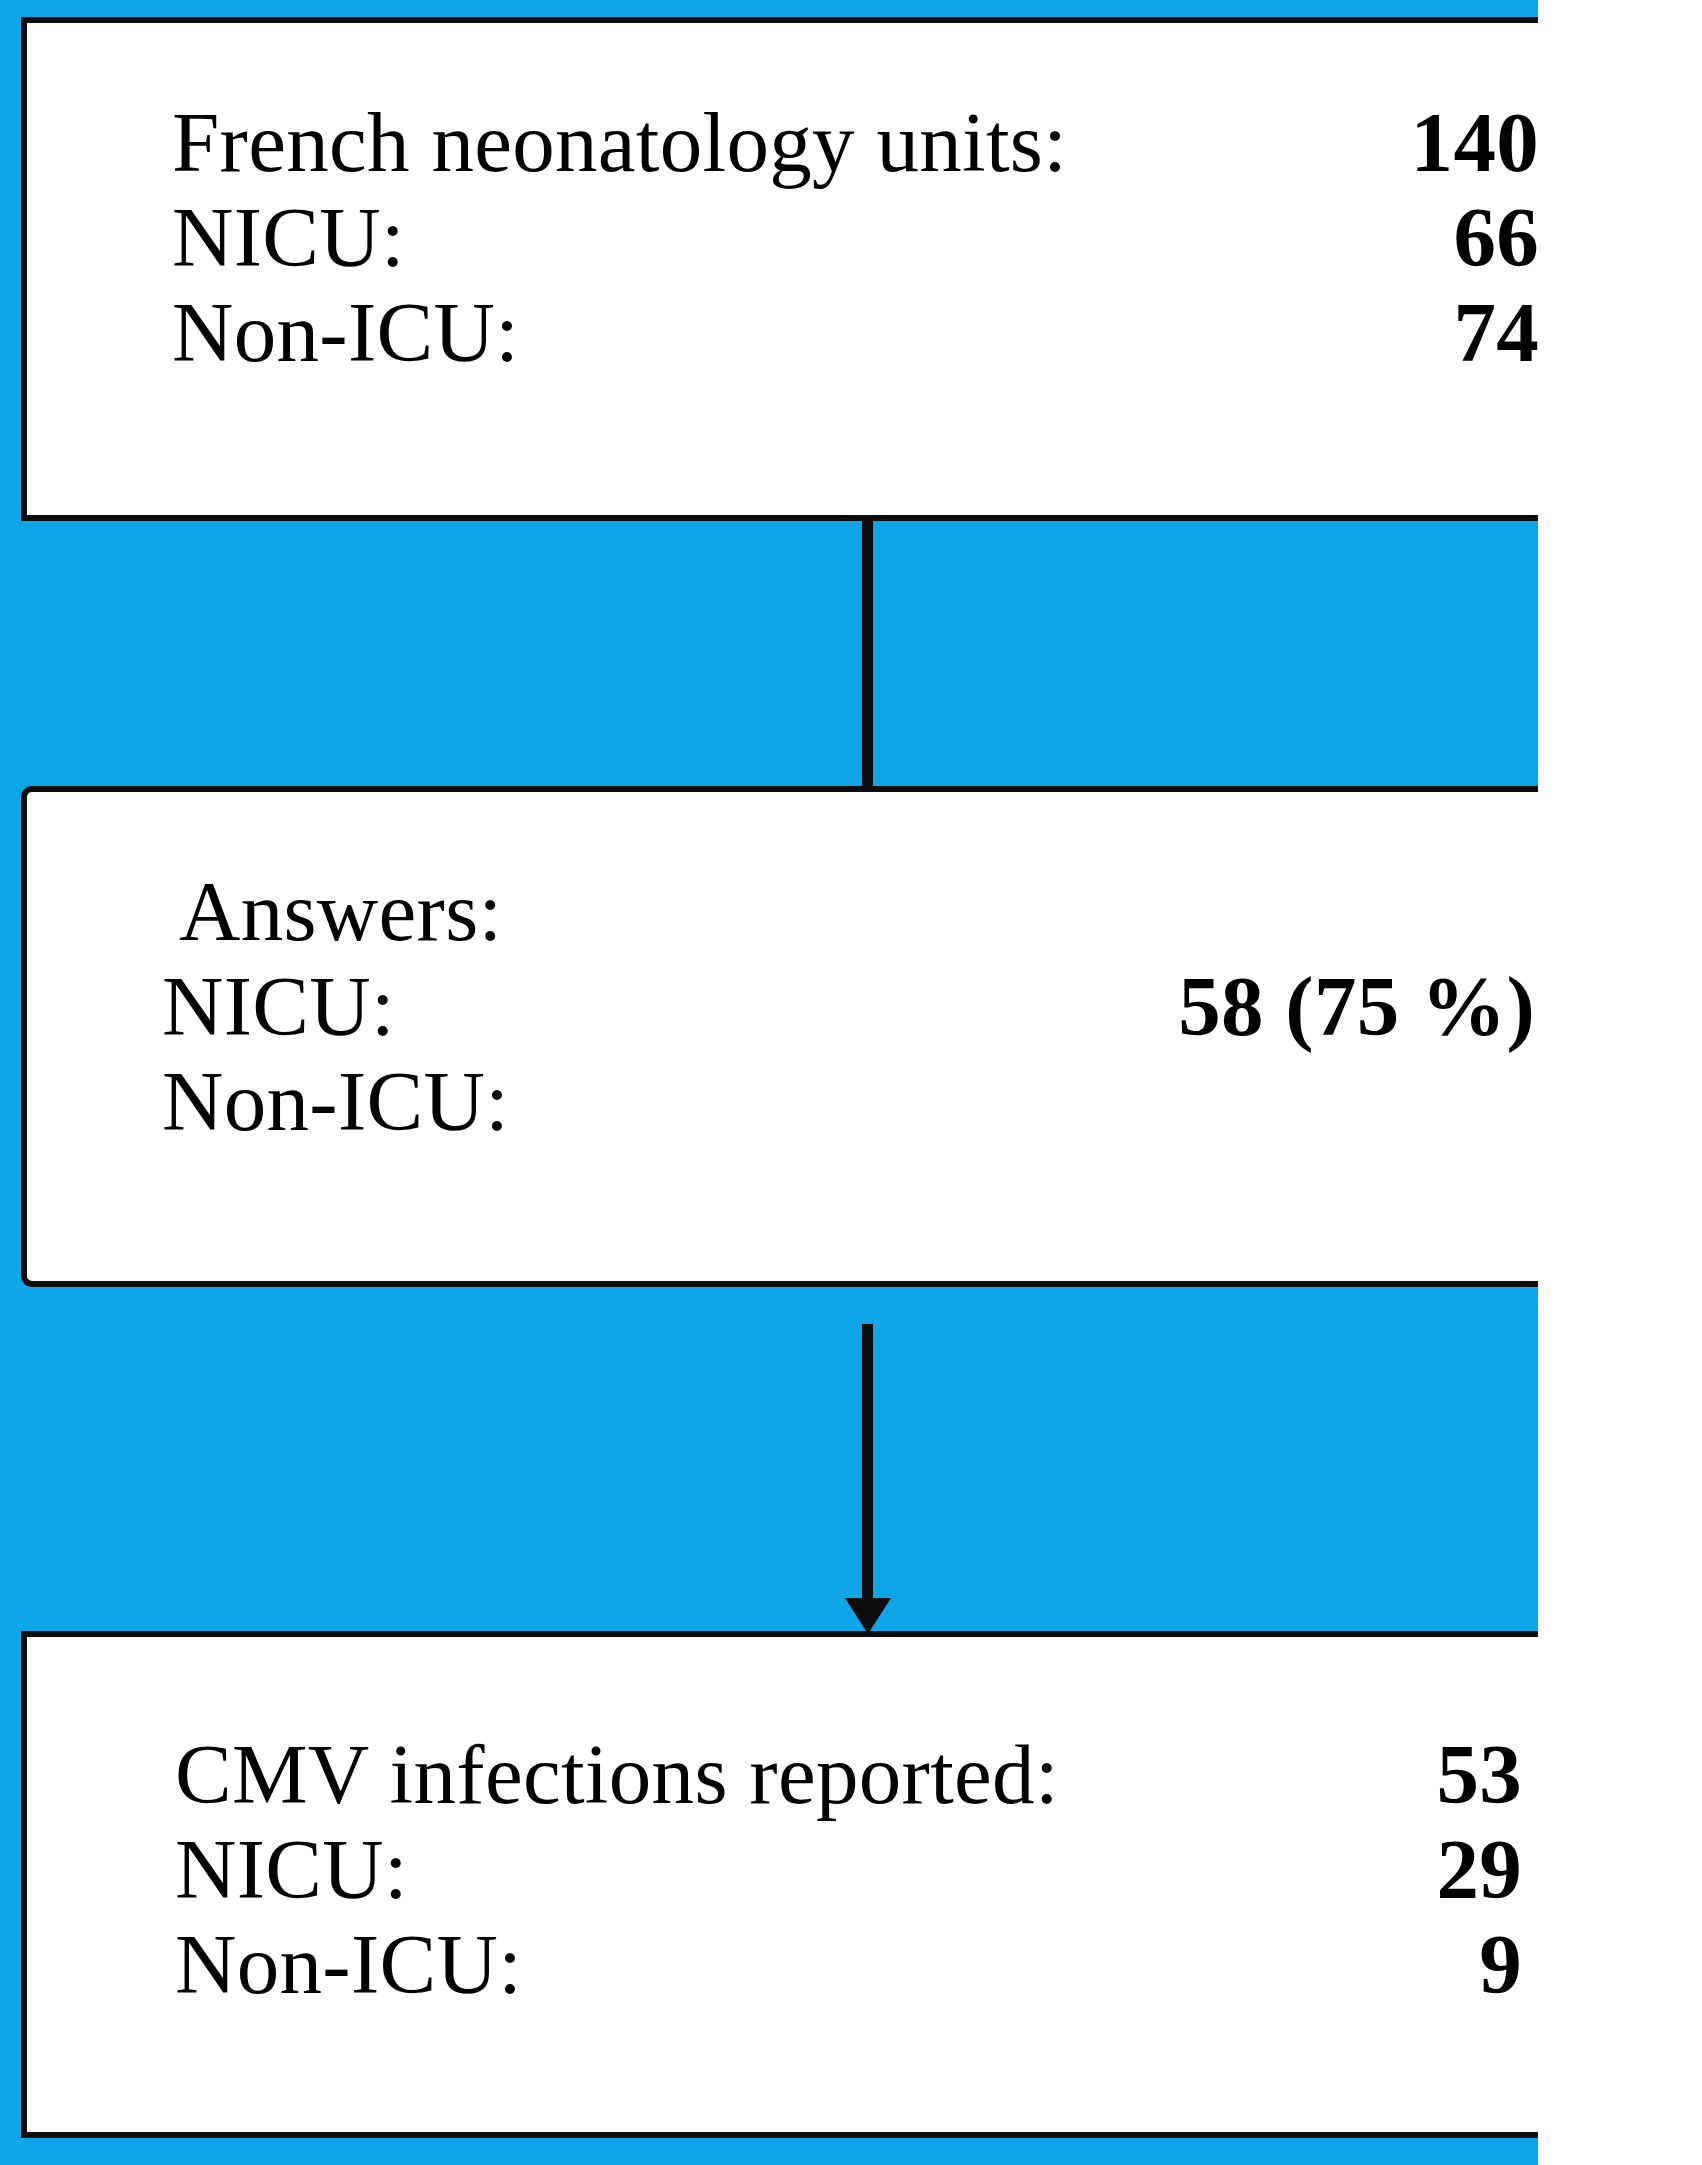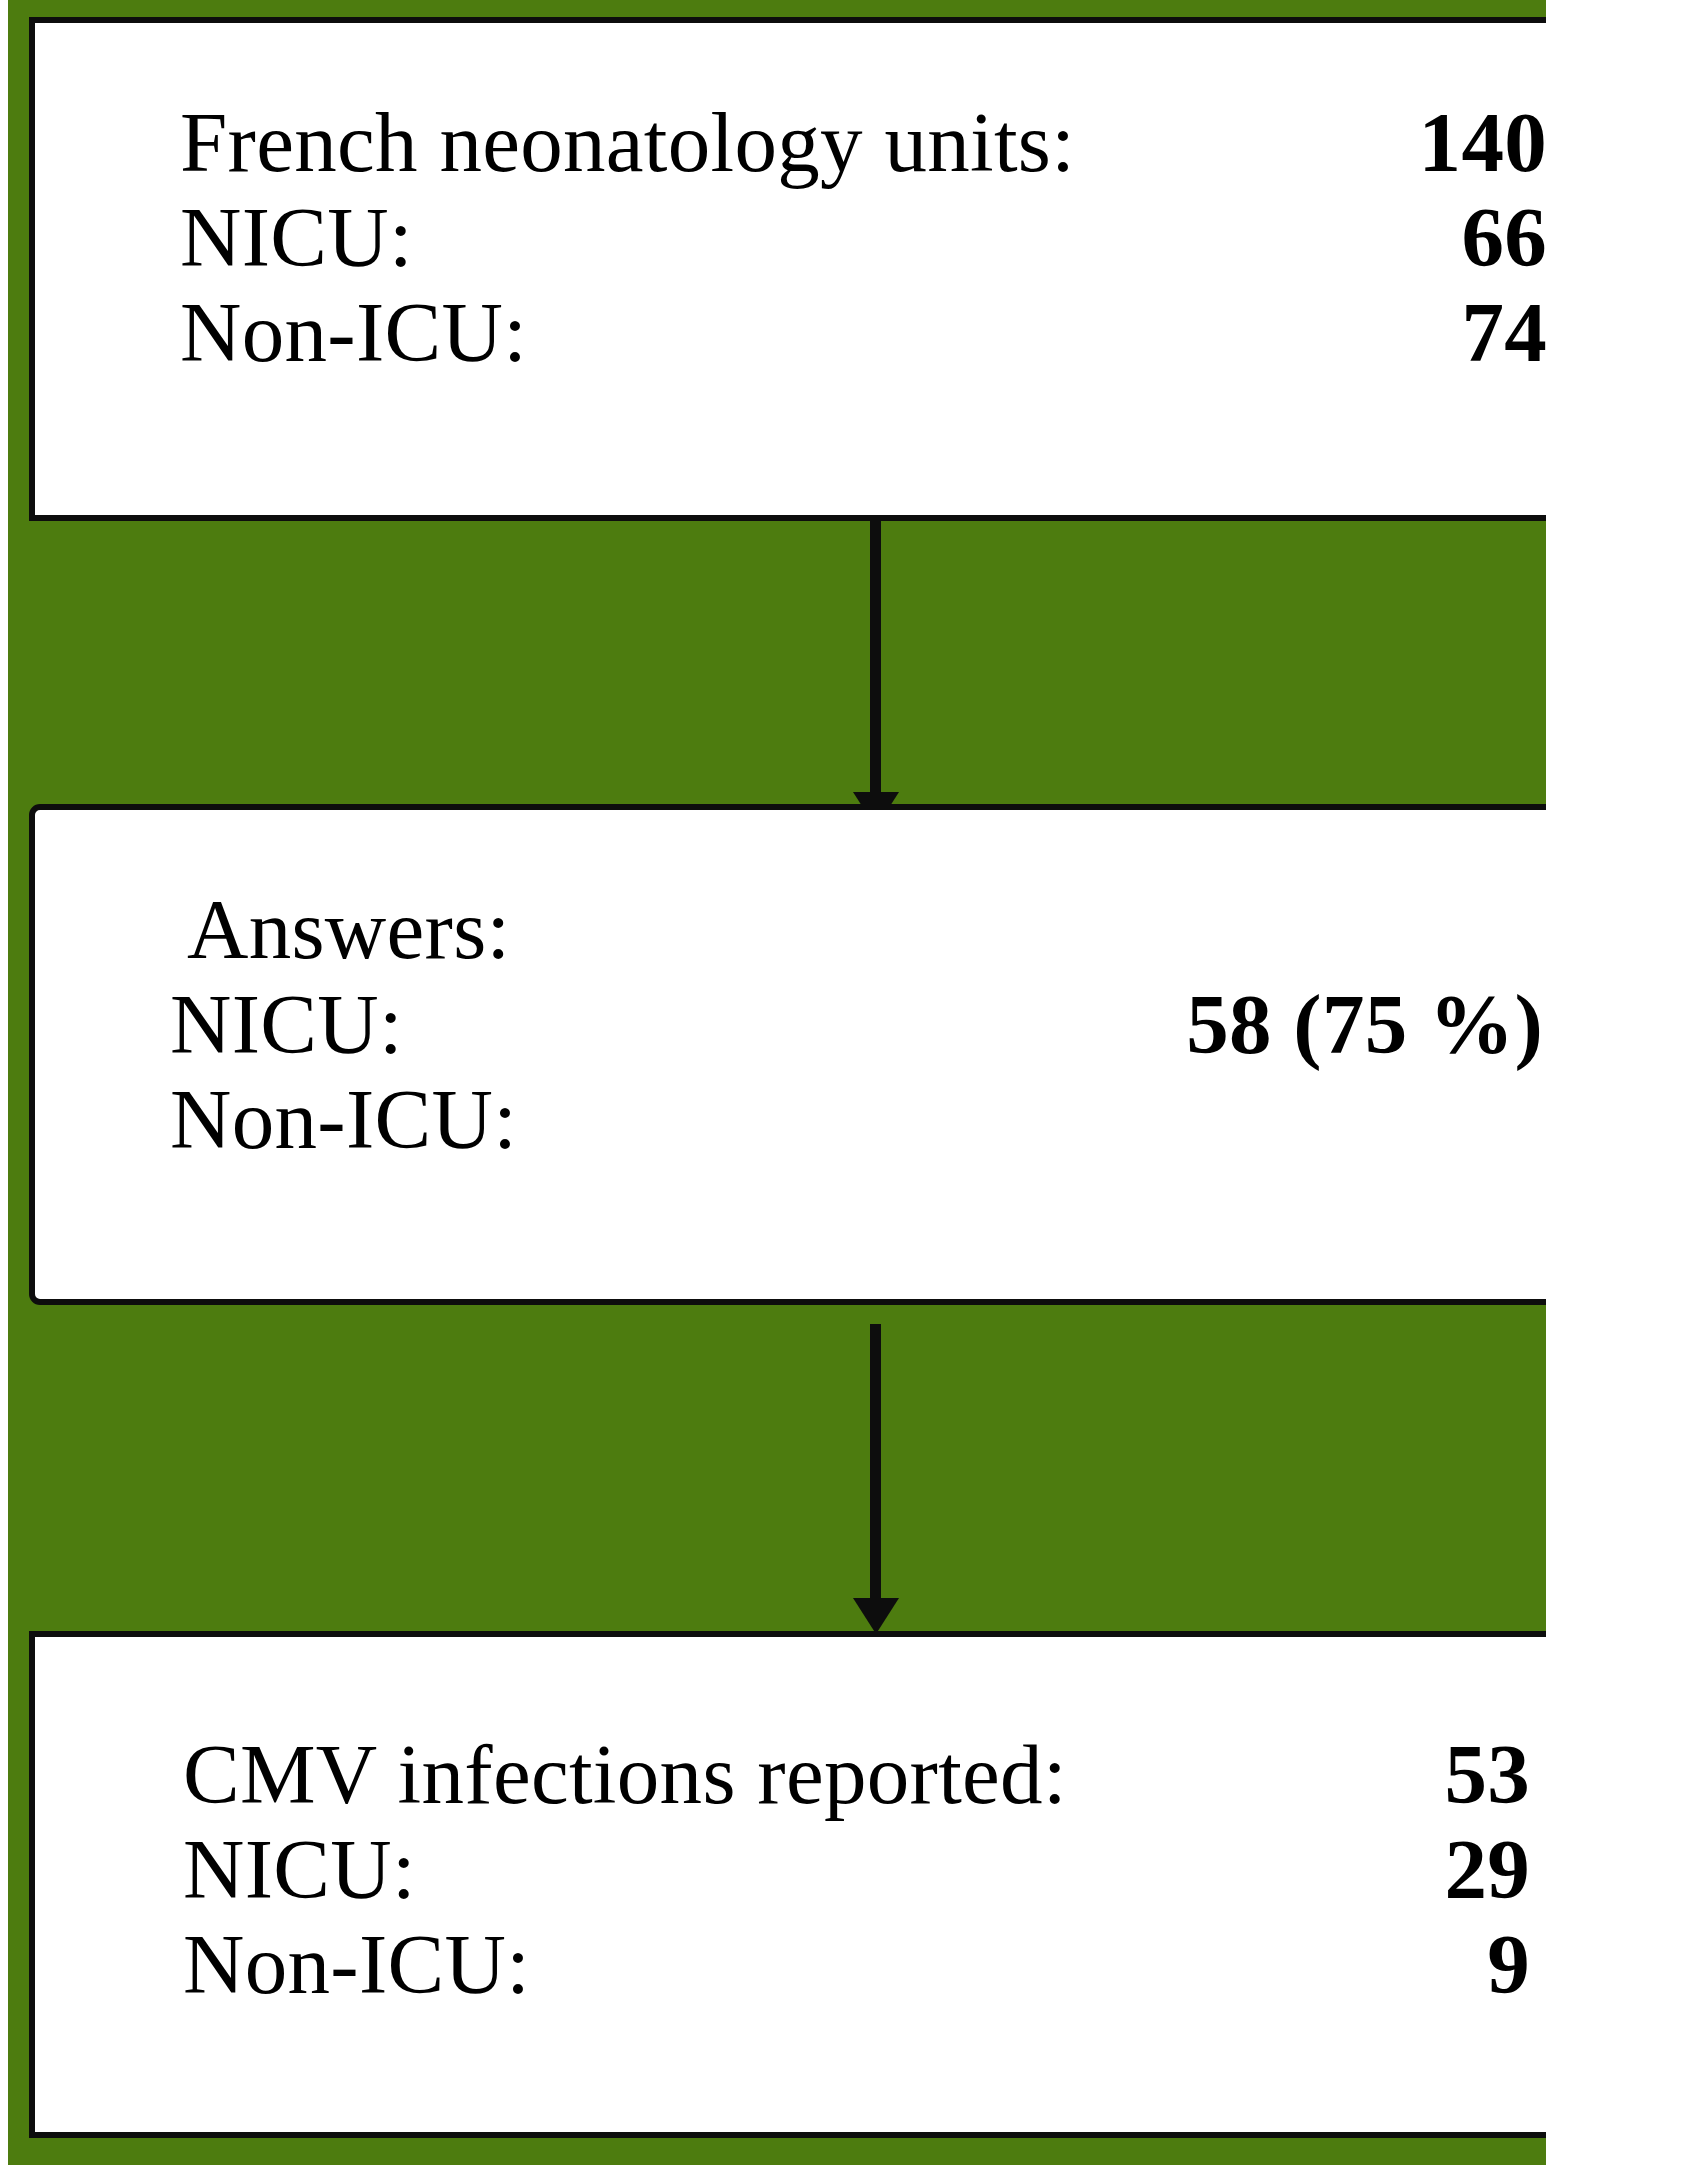--- a/index.html
+++ b/index.html
@@ -10,35 +10,34 @@
   }
   body {
     font-family: "Liberation Serif", "DejaVu Serif", serif;
     color: #000000;
   }
 
   #flowchart {
     position: relative;
     width: 1538px;
     height: 2166px;
-    background: #4d7c0f;
+    background: #0ea5e9;
     overflow: hidden;
-    margin-left: 8px;
   }
 
   
   .flow-box {
     position: absolute;
     box-sizing: border-box;
     background: #ffffff;
     border: 6.7px solid #0d0d0d;
   }
 
   #box-1 { left: 21px; top: 17px;   width: 1655px; height: 504px; }
-  #box-2 { left: 21px; top: 804px;  width: 1655px; height: 501px; border-radius: 11px; }
+  #box-2 { left: 21px; top: 786px;  width: 1655px; height: 501px; border-radius: 11px; }
   #box-3 { left: 21px; top: 1631px; width: 1655px; height: 507px; }
 
   
   .rows {
     position: absolute;
     left: 0;
     right: 0;
   }
   #box-1 .rows { top: 72px;  left: 145px; right: 131px; }
   #box-2 .rows { top: 72px;  left: 135px; right: 135px; }

